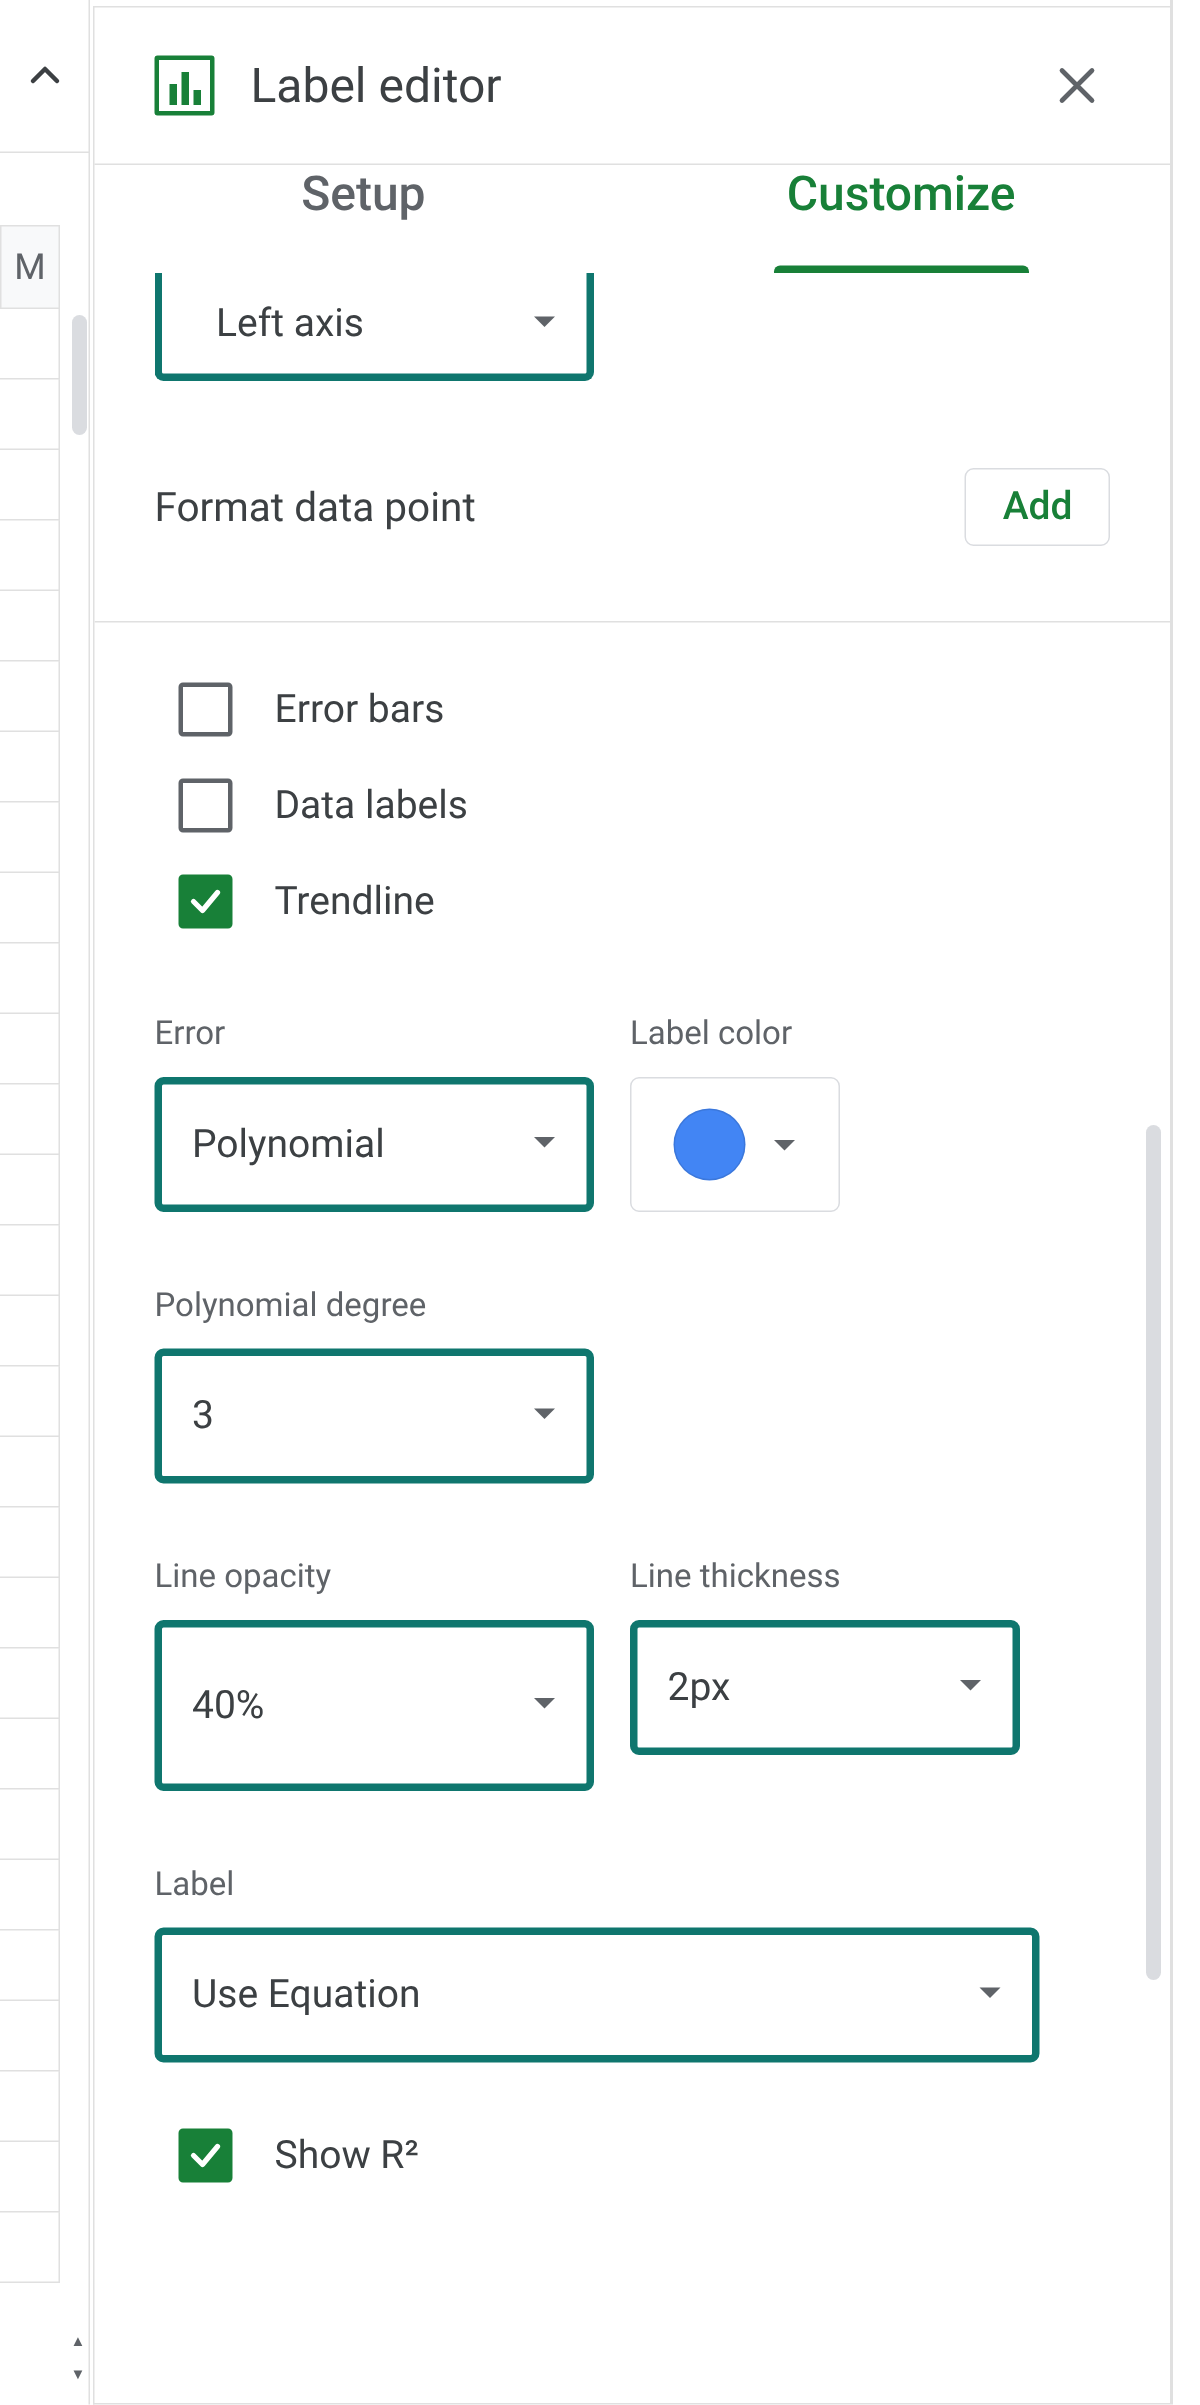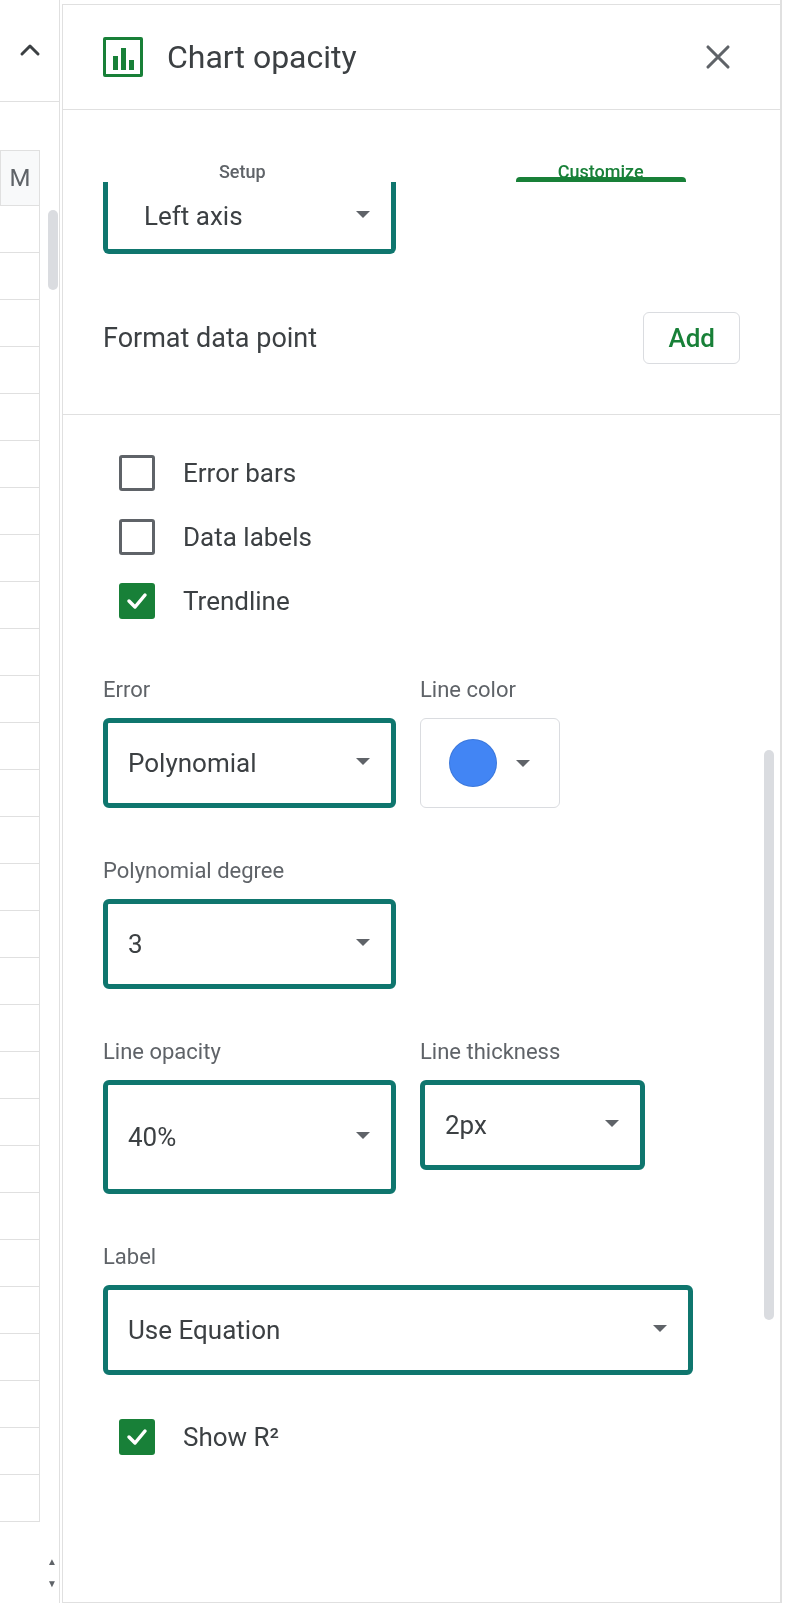--- a/index.html
+++ b/index.html
@@ -141,23 +141,23 @@
       color: #5f6368;
       cursor: pointer;
     }
     .tabs {
       display: flex;
       height: 72px;
     }
     .tab {
       flex: 1;
       display: flex;
-      align-items: flex-end;
-      justify-content: center;
-      font-size: 18px;
+      align-items: flex-start;
+      justify-content: center;
+      font-size: 32px;
       font-weight: 500;
       cursor: pointer;
       position: relative;
     }
     .tab.inactive {
       color: #5f6368;
     }
     .tab.active {
       color: #188038;
     }
@@ -302,21 +302,21 @@
       background: #dadce0;
       border-radius: 5px;
     }
     .full-width {
       width: 590px;
     }
     .w293 {
       width: 293px;
     }
     .w275 {
-      width: 225px;
+      width: 260px;
     }
     .panel-right-edge {
       position: absolute;
       right: 18px;
       top: 0;
       bottom: 0;
       width: 2px;
       background: #e0e0e0;
     }
   </style>
@@ -372,21 +372,21 @@
 <div class="panel-right-edge"></div>
 
 <div class="panel">
 
   <div class="panel-header">
     <div class="chart-icon">
       <div class="bar" style="height:14px"></div>
       <div class="bar" style="height:22px"></div>
       <div class="bar" style="height:10px"></div>
     </div>
-    <div class="panel-title">Chart opacity</div>
+    <div class="panel-title">Label editor</div>
     <div class="close-btn">
       <svg viewBox="0 0 24 24" width="30" height="30">
           <path d="M4 4 L20 20 M20 4 L4 20" stroke="#5f6368" stroke-width="2.5" fill="none" stroke-linecap="round"></path>
         </svg>
     </div>
   </div>
 
   <div class="tabs">
     <div class="tab inactive">
       <span>Setup</span>
@@ -437,21 +437,21 @@
       <div class="col">
         <div class="field-label">Error</div>
         <div class="select w293" style="height:90px">
           <span>Polynomial</span>
           <span class="caret"><svg viewBox="0 0 16 10">
                 <path d="M1 1 L8 8 L15 1" fill="#5f6368"></path>
               </svg></span>
         </div>
       </div>
       <div class="col">
-        <div class="field-label">Line color</div>
+        <div class="field-label">Label color</div>
         <div class="color-select">
           <div class="color-swatch" style="background:#4285f4"></div>
           <span class="caret"><svg viewBox="0 0 16 10" width="16" height="10">
                 <path d="M1 1 L8 8 L15 1" fill="#5f6368"></path>
               </svg></span>
         </div>
       </div>
     </div>
 
     <div class="col">

